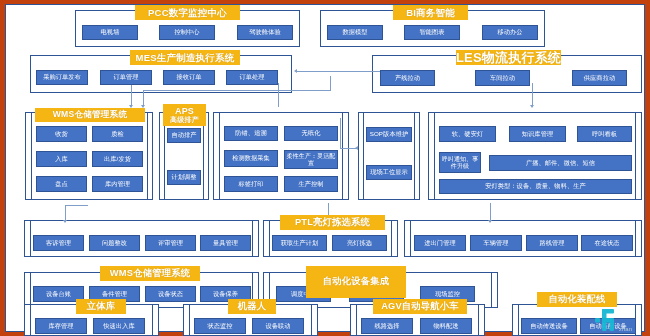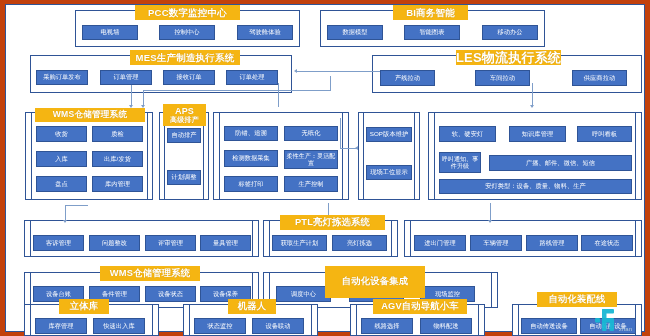--- a/index.html
+++ b/index.html
@@ -336,36 +336,36 @@
     </div>
   <div class="btn" style="left:145px;top:286px;width:51px;height:16px;">
       <span>设备状态</span>
     </div>
   <div class="btn" style="left:200px;top:286px;width:51px;height:16px;">
       <span>设备保养</span>
     </div>
 
   <div class="sys" style="left:263px;top:272px;width:235px;height:36px;"></div>
   <div class="sys inner" style="left:269px;top:272px;width:223px;height:36px;"></div>
-  <div class="chip" style="left:325px;top:266px;width:100px;height:32px;font-size:9.3px;">
+  <div class="chip" style="left:306px;top:266px;width:100px;height:32px;font-size:9.3px;">
     <span>自动化设备集成</span>
   </div>
   <div class="btn" style="left:276px;top:286px;width:55px;height:16px;">
       <span>调度中心</span>
     </div>
   <div class="btn" style="left:349px;top:286px;width:55px;height:16px;">
       <span>参数配置</span>
     </div>
   <div class="btn" style="left:420px;top:286px;width:55px;height:16px;">
       <span>现场监控</span>
     </div>
 
   <div class="sys" style="left:24px;top:304px;width:135px;height:32px;"></div>
   <div class="sys inner" style="left:30px;top:304px;width:123px;height:32px;"></div>
-  <div class="chip" style="left:59px;top:299px;width:50px;height:15px;font-size:9.3px;">
+  <div class="chip" style="left:76px;top:299px;width:50px;height:15px;font-size:9.3px;">
     <span>立体库</span>
   </div>
   <div class="btn" style="left:35px;top:318px;width:52px;height:16px;">
       <span>库存管理</span>
     </div>
   <div class="btn" style="left:93px;top:318px;width:52px;height:16px;">
       <span>快速出入库</span>
     </div>
 
   <div class="sys" style="left:183px;top:304px;width:135px;height:32px;"></div>

